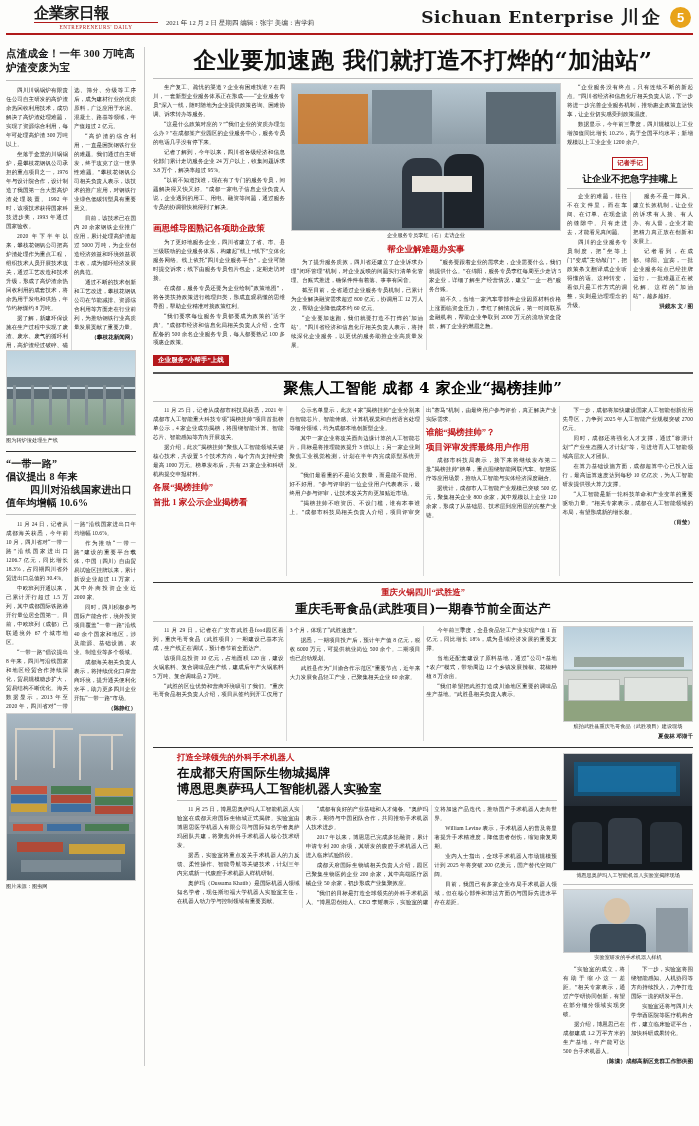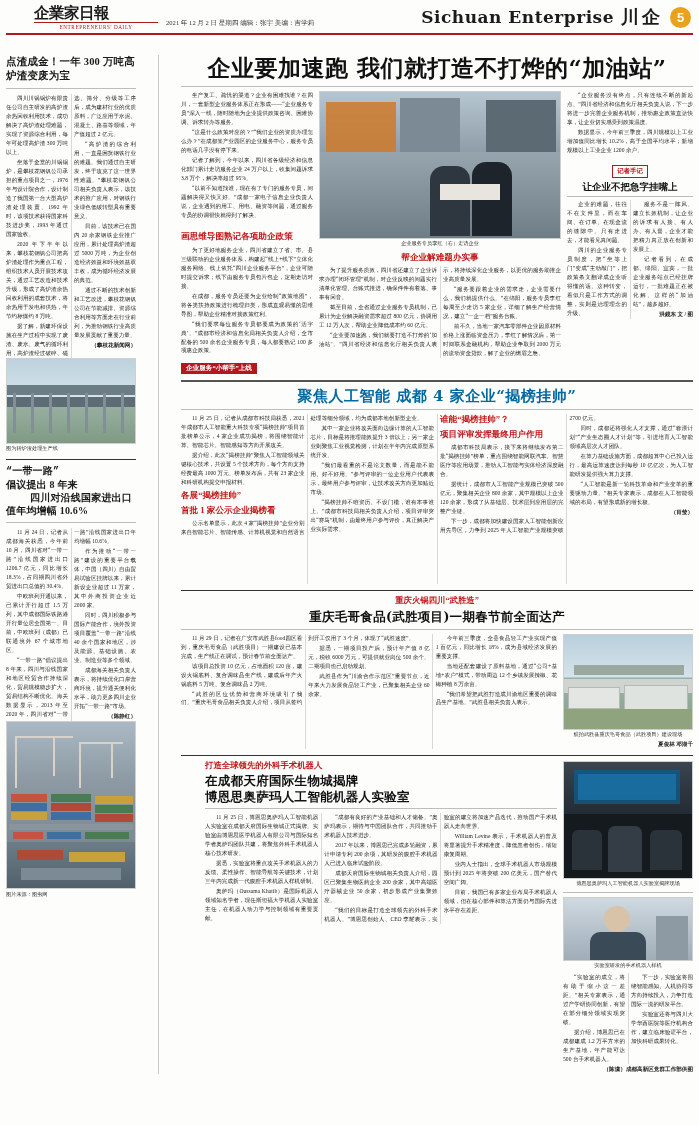--- a/index.html
+++ b/index.html
@@ -47,21 +47,21 @@
     font-size: 18px; font-weight: bold; letter-spacing: 3px; color: #1b1b1b;
   }
   .page-badge {
     width: 21px; height: 21px; border-radius: 50%;
     background: #e8a31a; color: #fff; font-weight: bold;
     font-family: "Liberation Sans", sans-serif;
     font-size: 13px; display: flex; align-items: center; justify-content: center;
   }
 
   
-  .body-grid { display: flex; gap: 22px; padding-top: 20px; }
+  .body-grid { display: flex; gap: 8px; padding-top: 12px; }
   .col-left { width: 130px; }
   .col-main { flex: 1; }
 
   .rule-v { width: 0; border-left: 0.6px solid #c9c9c9; }
   .kicker {
     font-size: 8.4px; font-weight: bold; color: #c0181b; line-height: 1.25;
     margin-bottom: 2px;
   }
   .para {
     font-size: 5.55px; line-height: 1.62; text-align: justify;
@@ -121,21 +121,21 @@
   .main-hl {
     font-size: 23px; font-weight: bold; letter-spacing: 0.5px;
     line-height: 1.15; color: #111; text-align: center;
     font-family: "DejaVu Serif", serif;
   }
   .sub-hl {
     font-size: 8.6px; font-weight: bold; color: #c0181b; line-height: 1.3;
   }
   .mid-hl {
     font-size: 15px; font-weight: bold; letter-spacing: 0.5px;
-    color: #0369a1; text-align: center; font-family: "DejaVu Serif", serif;
+    color: #000000; text-align: center; font-family: "DejaVu Serif", serif;
     line-height: 1.2;
   }
   .mid-hl2 {
     font-size: 12.5px; font-weight: bold; letter-spacing: 0.3px;
     color: #111; font-family: "DejaVu Serif", serif; line-height: 1.25;
   }
   .small-hl {
     font-size: 9.5px; font-weight: bold; color: #111; line-height: 1.3;
   }
   .redbar {
@@ -193,21 +193,21 @@
         <p class="para">通过不断的技术创新和工艺改进，攀枝花钢钒公司在节能减排、资源综合利用等方面走在行业前列，为推动钢铁行业高质量发展贡献了重要力量。</p>
         <div class="byline">（攀枝花新闻网）</div>
       </div>
 
       <div class="photo ph-bridge frame"></div>
       <div class="cap left">图为转炉渣处理生产线</div>
 
       <hr class="sep-thick">
 
       <div>
-        <div class="lead-hl" style="font-size:10px;font-family:Liberation Mono, monospace;">“一带一路”</div>
+        <div class="lead-hl" style="font-size:10px;">“一带一路”</div>
         <div class="lead-hl" style="font-size:10px;">倡议提出 8 年来</div>
         <div class="lead-hl" style="font-size:10px;margin-left:24px;">四川对沿线国家进出口</div>
         <div class="lead-hl" style="font-size:10px;">值年均增幅 10.6%</div>
       </div>
       <hr class="sep">
 
       <div class="cols2">
         <p class="para">11 月 24 日，记者从成都海关获悉，今年前 10 月，四川省对“一带一路”沿线国家进出口 1206.7 亿元，同比增长 18.3%，占同期四川省外贸进出口总值的 30.4%。</p>
         <p class="para">中欧班列开通以来，已累计开行超过 1.5 万列，其中成都国际铁路港开行量位居全国第一。目前，中欧班列（成都）已联通境外 67 个城市地区。</p>
         <p class="para">“一带一路”倡议提出 8 年来，四川与沿线国家和地区经贸合作持续深化，贸易规模稳步扩大，贸易结构不断优化。海关数据显示，2013 年至 2020 年，四川省对“一带一路”沿线国家进出口年均增幅 10.6%。</p>

